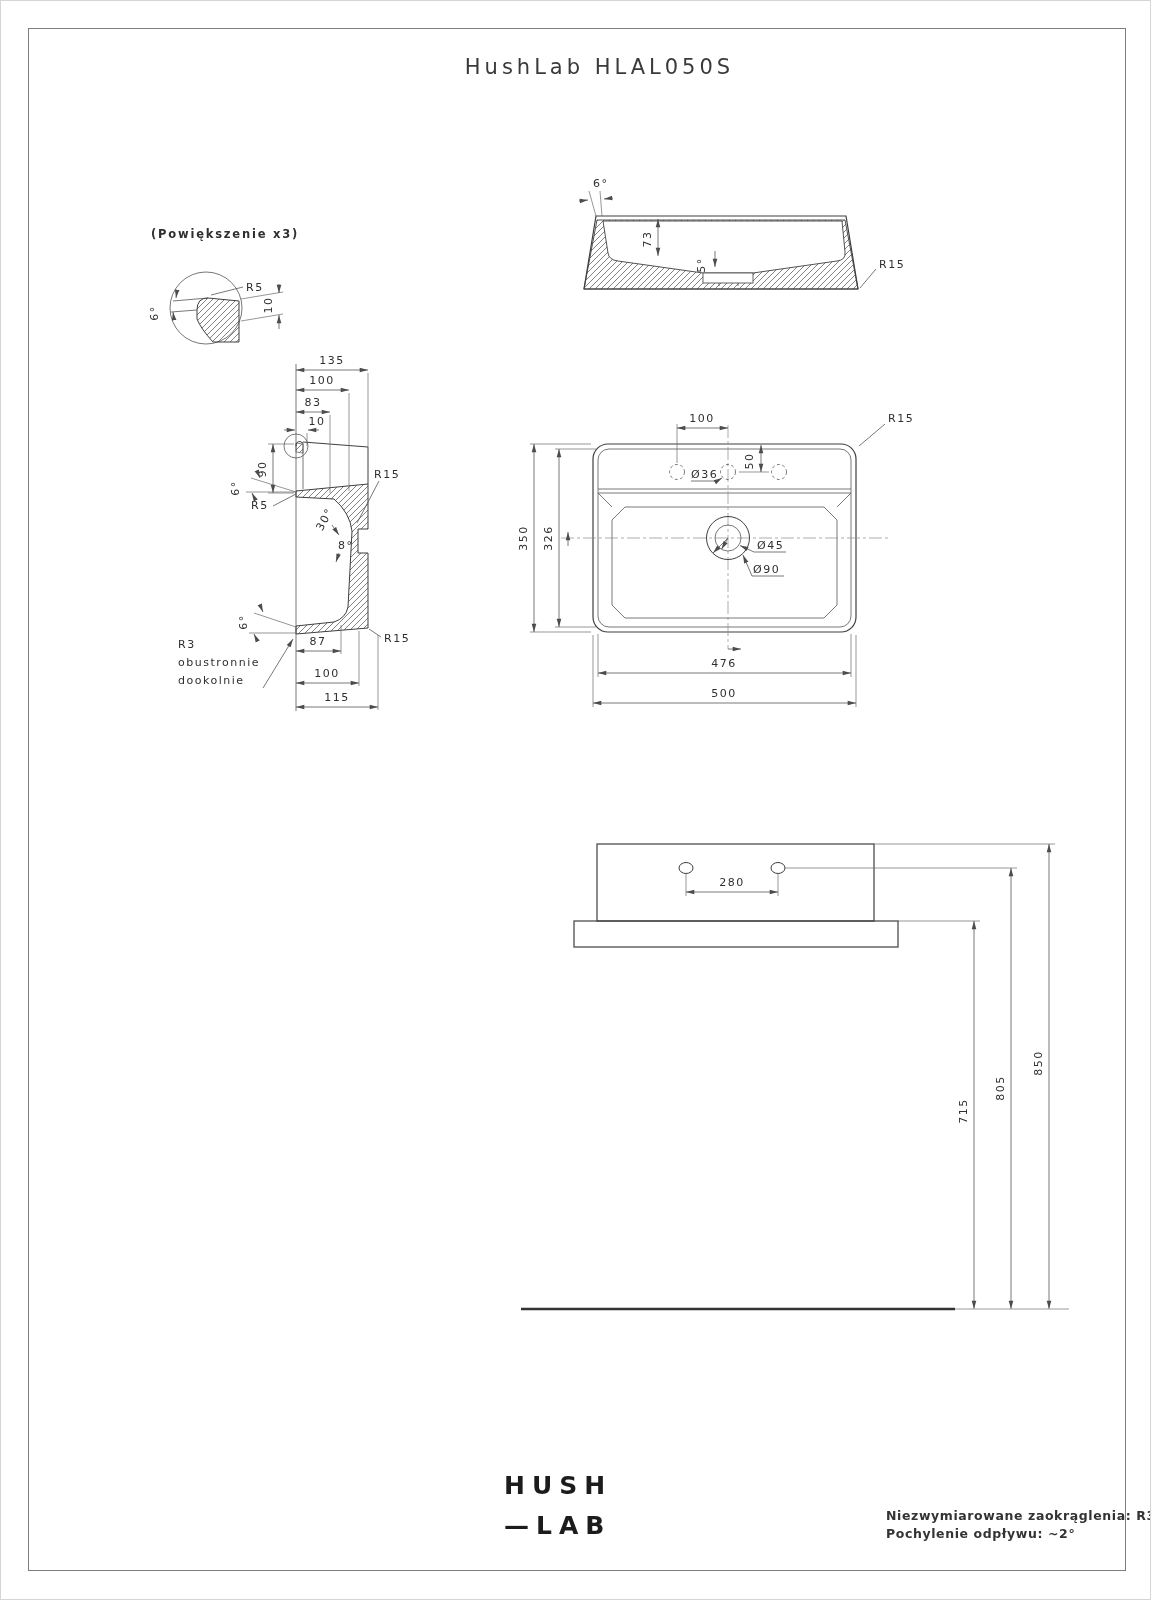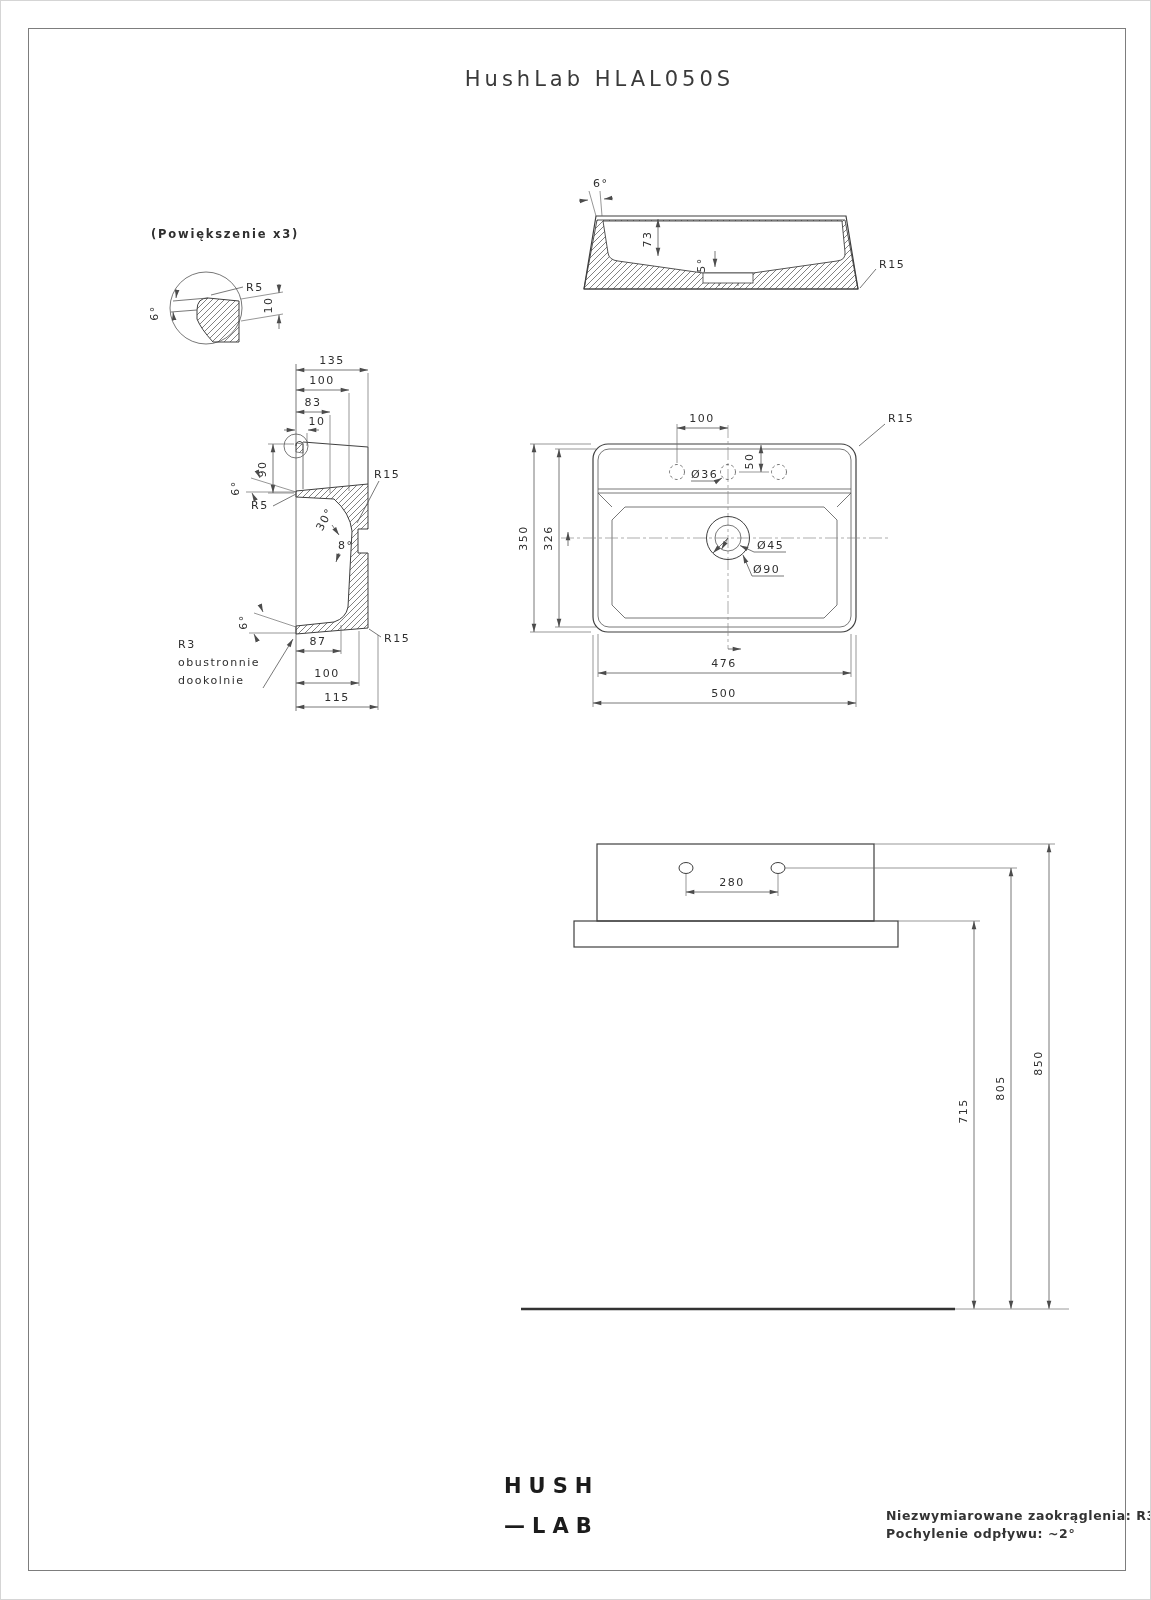--- a/index.html
+++ b/index.html
@@ -1,21 +1,21 @@
 <!DOCTYPE html>
 <html><head>
 <meta charset="utf-8">
 <style>
   html,body{margin:0;padding:0;background:#e9e9e9;}
   .page{position:relative;width:1151px;height:1600px;background:#ffffff;border:1px solid #d5d5d5;
         box-sizing:border-box;font-family:"DejaVu Sans",sans-serif;overflow:hidden;}
   .frame{position:absolute;left:27px;top:27px;width:1096px;height:1541px;border:1.5px solid #7d7d7d;}
   .title{position:absolute;left:0;right:0;top:54px;text-align:center;text-indent:48px;
-         font-size:21px;letter-spacing:4px;color:#3a3a3a;margin-top:12px;}
-  .logo{position:absolute;left:503px;top:1465px;color:#1c1c1c;font-size:21px;font-weight:600;
+         font-size:21px;letter-spacing:4px;color:#3a3a3a;}
+  .logo{position:absolute;left:503px;top:1465px;color:#1c1c1c;font-size:25px;font-weight:600;
         letter-spacing:7px;line-height:40px;}
   .notes{position:absolute;left:885px;top:1506px;font-size:12.5px;font-weight:600;
          letter-spacing:0.6px;color:#333;line-height:18px;white-space:nowrap;}
   svg.drawing{position:absolute;left:0;top:0;}
   
   .ol{stroke:#3f3f3f;stroke-width:1.2;fill:none;}
   .ol2{stroke:#3f3f3f;stroke-width:1;fill:none;}
   .tl{stroke:#555;stroke-width:0.8;fill:none;}
   .dim{stroke:#555;stroke-width:0.8;fill:none;}
   .ext{stroke:#6a6a6a;stroke-width:0.7;fill:none;}

